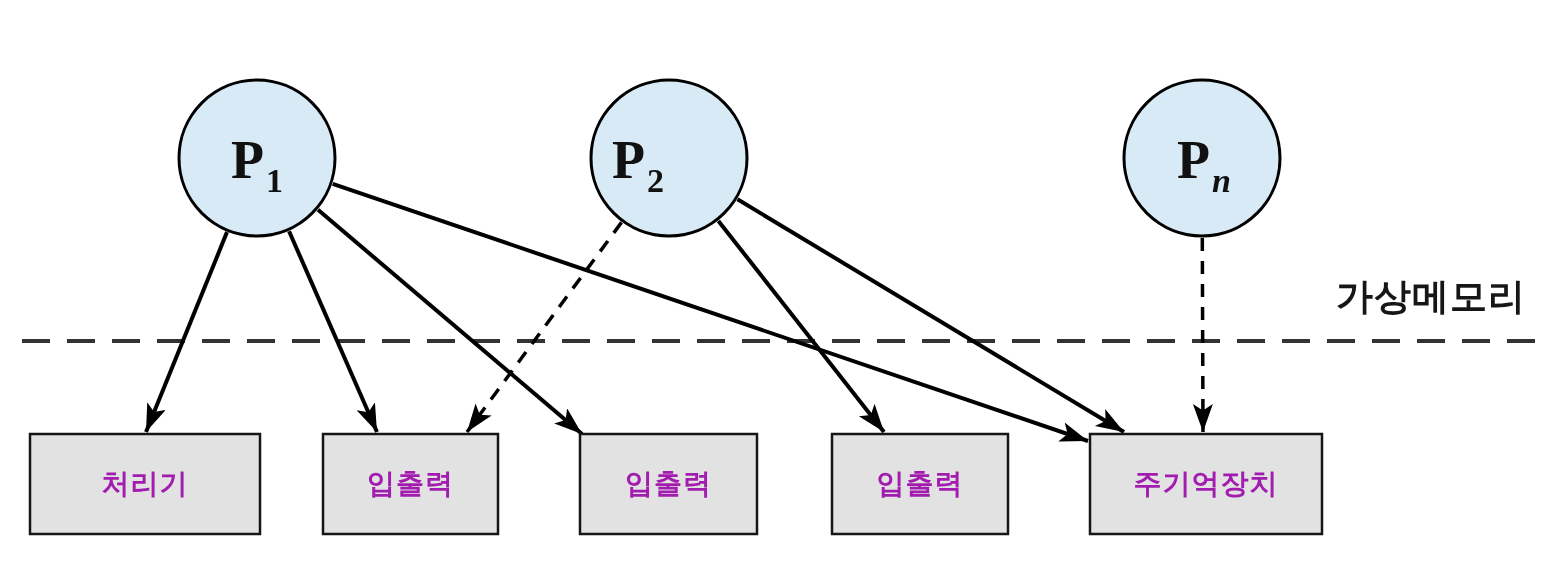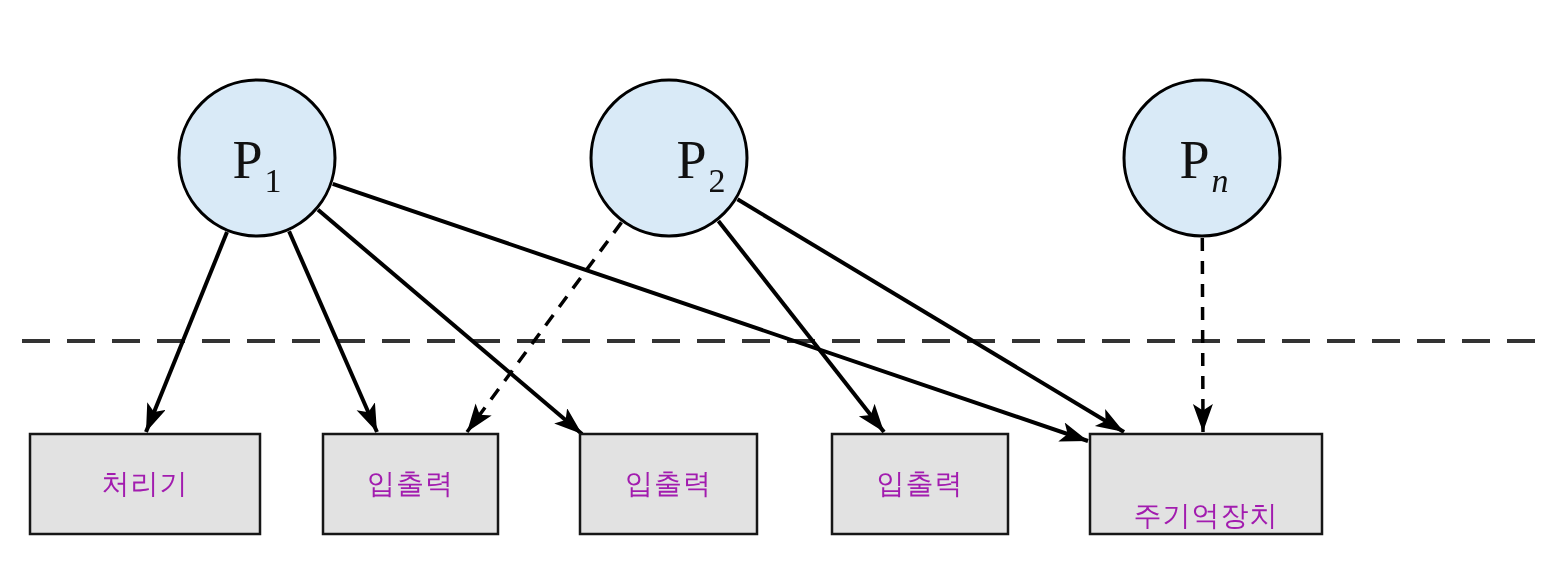--- a/index.html
+++ b/index.html
@@ -1,18 +1,18 @@
 <!DOCTYPE html>
 <html><head>
 <meta charset="utf-8">
 <style>
   html,body{margin:0;padding:0;background:#ffffff;}
   .stage{
     position:relative;width:1560px;height:578px;background:#ffffff;
-    font-family:"Liberation Serif","DejaVu Serif",serif;overflow:hidden;
+    font-family:"Liberation Serif","DejaVu Serif",serif;overflow:hidden;font-weight:bold;
   }
   .stage svg{position:absolute;left:0;top:0;}
   .label{position:absolute;white-space:nowrap;color:#141414;line-height:1;}
   .proc-label{
     transform:translate(-50%,-50%);
     font-size:54px;color:#111111;letter-spacing:0;
   }
   .psub{font-size:34px;display:inline-block;transform:translateY(14px);margin-left:2px;}
   .box-label{
     transform:translate(-50%,-50%);
@@ -47,23 +47,24 @@
       <rect x="323" y="434" width="175" height="100" fill="#e2e2e2" stroke="#161616" stroke-width="2.5"></rect>
       <rect x="580" y="434" width="177" height="100" fill="#e2e2e2" stroke="#161616" stroke-width="2.5"></rect>
       <rect x="832" y="434" width="176" height="100" fill="#e2e2e2" stroke="#161616" stroke-width="2.5"></rect>
       <rect x="1090" y="434" width="232" height="100" fill="#e2e2e2" stroke="#161616" stroke-width="2.5"></rect>
       <circle cx="257" cy="158" r="78" fill="#d9eaf7" stroke="#000000" stroke-width="3"></circle>
       <circle cx="669" cy="158" r="78" fill="#d9eaf7" stroke="#000000" stroke-width="3"></circle>
       <circle cx="1202" cy="158" r="78" fill="#d9eaf7" stroke="#000000" stroke-width="3"></circle>
     </svg>
 
   <div class="label proc-label" style="left: 257px; top: 160px;"><span>P</span><span class="psub">1</span></div>
-  <div class="label proc-label" style="left: 701px; top: 160px;"><span>P</span><span class="psub">2</span></div>
+  <div class="label proc-label" style="left: 638px; top: 160px;"><span>P</span><span class="psub">2</span></div>
   <div class="label proc-label" style="left: 1204px; top: 160px;"><span>P</span><span class="psub" style="font-style: italic;">n</span></div>
 
   <div class="label box-label" style="left: 145px; top: 484px;">처리기</div>
   <div class="label box-label" style="left: 410.5px; top: 484px;">입출력</div>
   <div class="label box-label" style="left: 668.5px; top: 484px;">입출력</div>
   <div class="label box-label" style="left: 920px; top: 484px;">입출력</div>
-  <div class="label box-label" style="left: 1206px; top: 484px; margin-top: 32px;">주기억장치</div>
+  <div class="label box-label" style="left: 1206px; top: 484px;">주기억장치</div>
 
+  <div class="label region-label" id="region-above" style="left: 1431px; top: 296px;">가상메모리</div>
 
 </div>
 
 </body></html>

